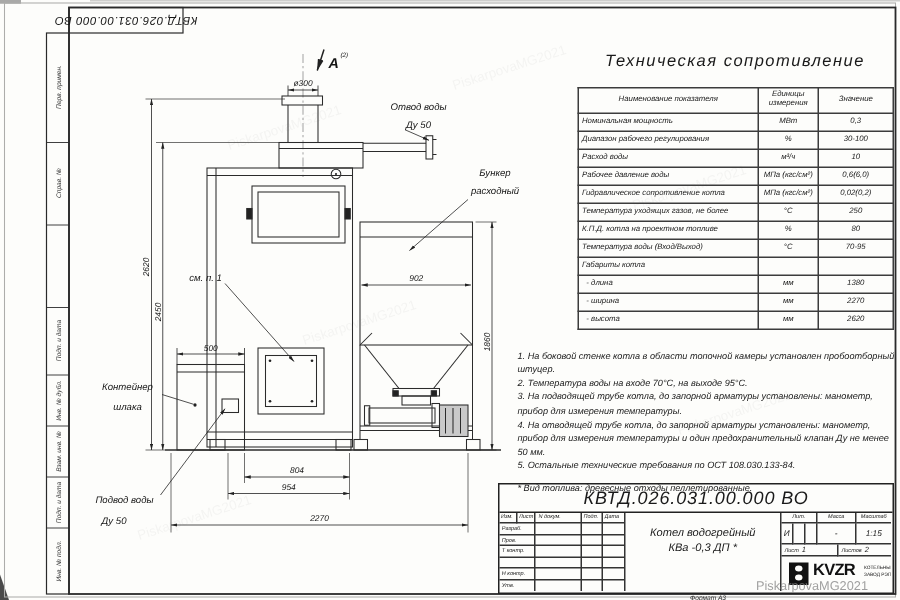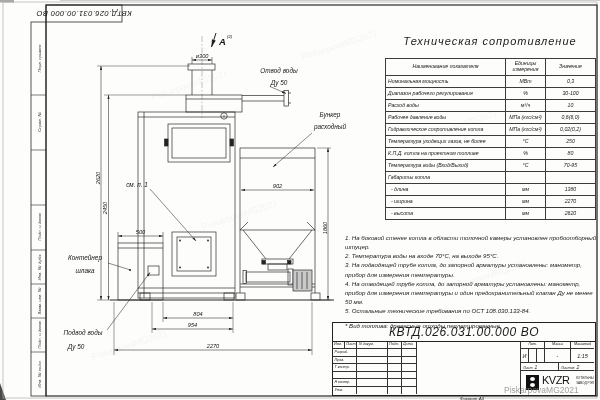--- a/index.html
+++ b/index.html
@@ -34,21 +34,21 @@
   .stamp .cell{position:absolute;box-sizing:border-box;overflow:hidden;}
   .bB{border-bottom:0.8px solid #333;} .bR{border-right:0.8px solid #333;}
   .stnum{left:0;top:0;width:100%;height:19px;border-bottom:1px solid #222;
          font-size:12px;letter-spacing:.6px;text-align:center;line-height:19px;}
   .tiny{font-size:3.7px;line-height:1.4;}
   .stamp .rowlab{left:0;width:24px;height:7.5px;padding-left:1.5px;font-size:3.7px;line-height:7.5px;}
   .prod{left:83px;top:19px;width:105px;height:52px;border-left:0.9px solid #333;border-right:0.9px solid #333;
         text-align:center;font-size:7.4px;line-height:1.35;padding-top:8px;}
   .logo-mark{position:absolute;left:5px;top:4px;width:13px;height:15px;background:#111;}
   .logo-mark i{position:absolute;left:4px;width:5px;height:4px;background:#fdfdfb;border-radius:50%;}
-  .kvzr{position:absolute;left:21px;top:3px;font-style:normal;font-weight:normal;
+  .kvzr{position:absolute;left:21px;top:3px;font-style:normal;font-weight:bold;
         font-size:11px;letter-spacing:-0.5px;color:#111;}
   .logo-cap{position:absolute;left:55px;top:5px;font-style:normal;font-size:3.2px;
             line-height:1.5;color:#222;}
   .fmt{left:460px;top:395.5px;font-size:4.4px;font-style:italic;}
   .wm-main{left:504px;top:385px;font-size:8.5px;color:#8a8a8a;opacity:.8;font-style:normal;}
   .wm{position:absolute;font-size:9px;color:#555;opacity:.05;transform:rotate(-18deg);font-style:normal;}
 </style>
 </head>
 <body>
 
@@ -350,20 +350,22 @@
   <div class="cell tiny" style="left:56px;top:19px;width:13px;height:7px">Подп.</div>
   <div class="cell tiny" style="left:70px;top:19px;width:13px;height:7px">Дата</div>
   <div class="cell rowlab" style="top:26px">Разраб.</div>
   <div class="cell rowlab" style="top:33.5px">Пров.</div>
   <div class="cell rowlab" style="top:41px">Т контр.</div>
   <div class="cell rowlab" style="top:48.5px"></div>
   <div class="cell rowlab" style="top:56px">Н контр.</div>
   <div class="cell rowlab" style="top:63.5px">Утв.</div>
 
   <div class="cell prod">
+    <div>Котел водогрейный</div>
+    <div>КВа -0,3 ДП *</div>
   </div>
 
   <div class="cell tiny bR bB" style="left:188px;top:19px;width:24px;height:7px;text-align:center">Лит.</div>
   <div class="cell tiny bR bB" style="left:212px;top:19px;width:26px;height:7px;text-align:center">Масса</div>
   <div class="cell tiny bB" style="left:238px;top:19px;width:23px;height:7px;text-align:center">Масштаб</div>
   <div class="cell bR bB" style="left:188px;top:26px;width:8px;height:14px;font-size:5.5px;text-align:center;line-height:14px">И</div>
   <div class="cell bR bB" style="left:196px;top:26px;width:8px;height:14px"></div>
   <div class="cell bR bB" style="left:204px;top:26px;width:8px;height:14px"></div>
   <div class="cell bR bB" style="left:212px;top:26px;width:26px;height:14px;font-size:5.5px;text-align:center;line-height:14px">-</div>
   <div class="cell bB" style="left:238px;top:26px;width:23px;height:14px;font-size:5.5px;text-align:center;line-height:14px">1:15</div>

